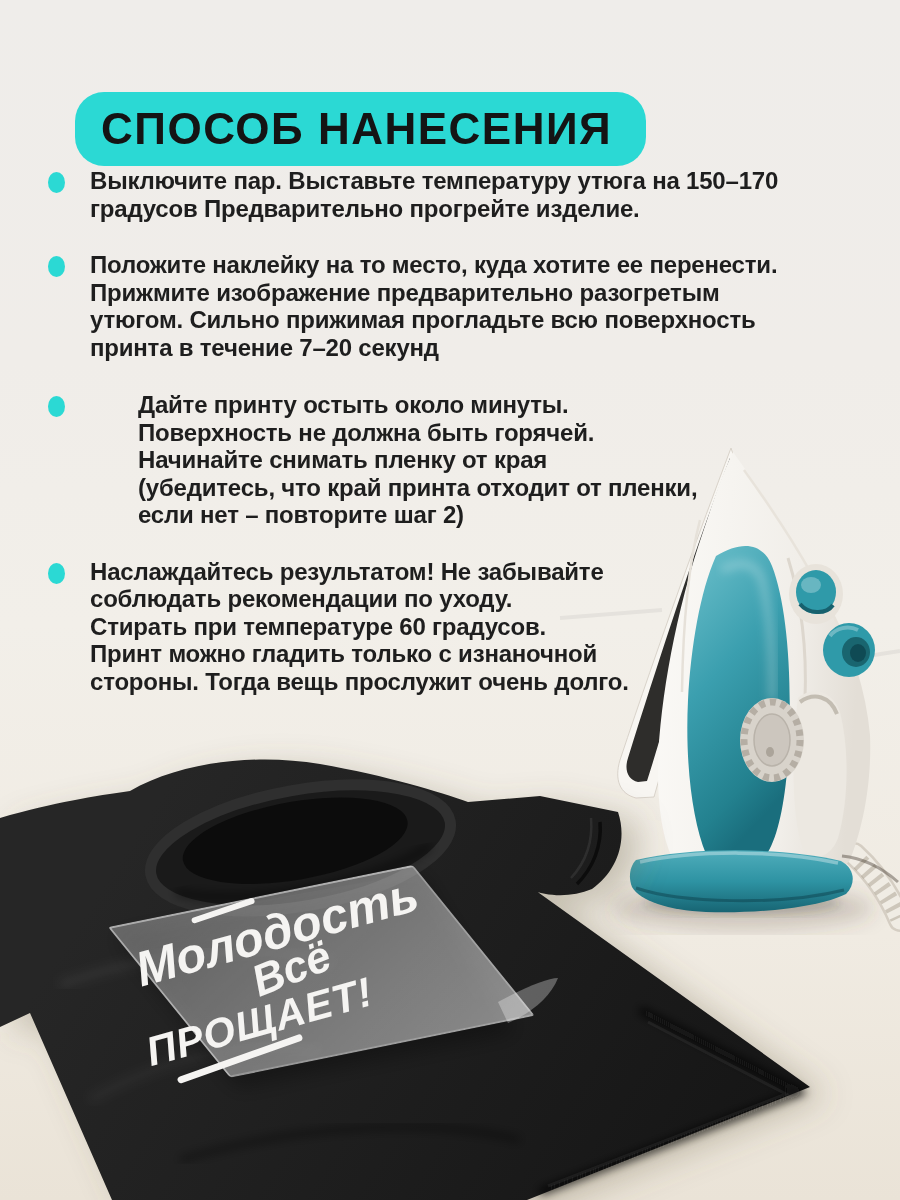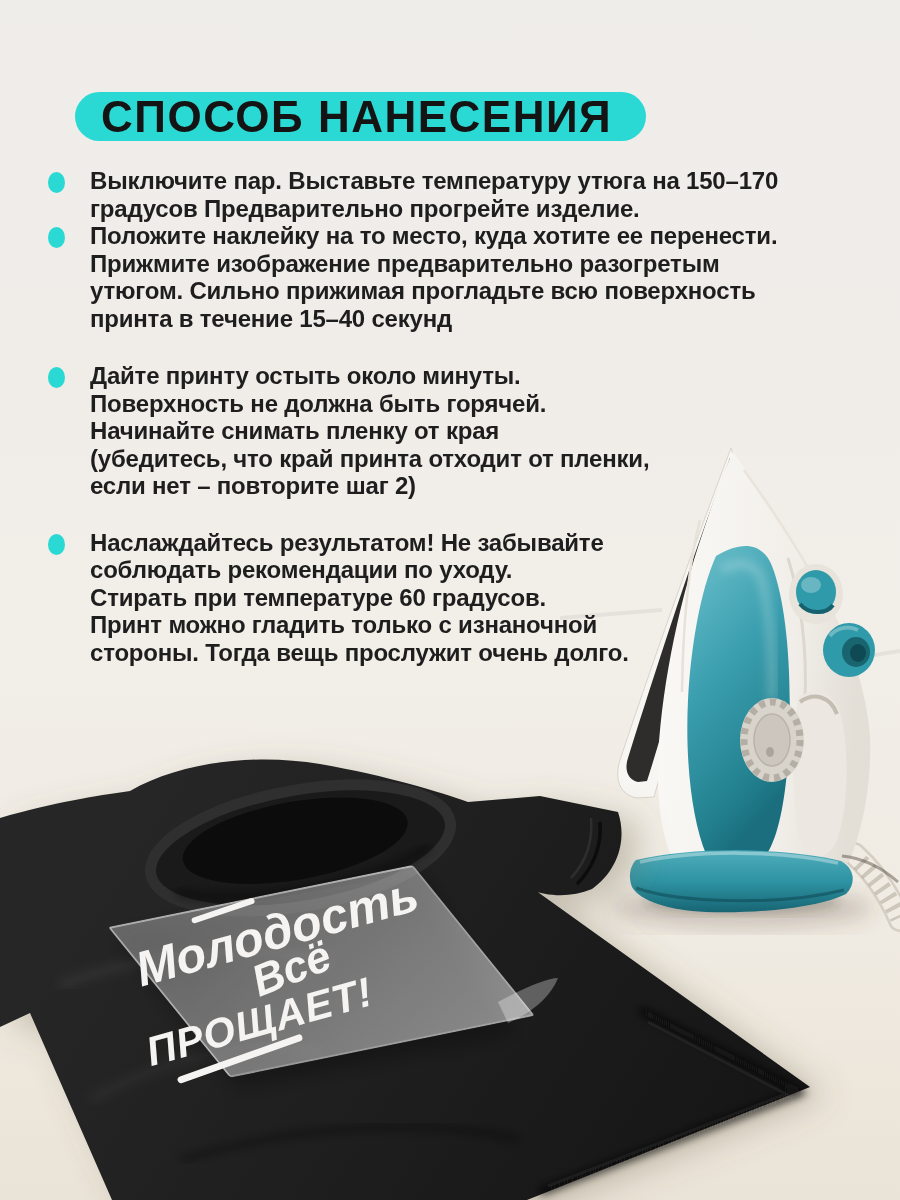--- a/index.html
+++ b/index.html
@@ -3,32 +3,32 @@
 <meta charset="utf-8">
 <style>
   html,body{margin:0;padding:0;}
   body{font-family:"Liberation Sans",sans-serif;}
   .canvas{
     position:relative;width:900px;height:1200px;overflow:hidden;
     background:linear-gradient(180deg,#EFEDEA 0%,#F0EDE9 30%,#F2EFE9 52%,#F0EBE2 78%,#EAE3D7 100%);
   }
   
   .header-pill{
-    position:absolute;left:75px;top:92px;width:571px;height:49px;
+    position:absolute;left:75px;top:92px;width:571px;height:74px;
     border-radius:29px;display:flex;align-items:center;padding-left:26px;box-sizing:border-box;
   }
   .header-pill span{
     font-size:44px;font-weight:800;letter-spacing:1.5px;color:#141414;white-space:nowrap;
   }
   
   .steps{position:absolute;left:48px;top:167px;width:812px;}
   .step{display:flex;align-items:flex-start;}
-  .step-1{}
+  .step-1{margin-bottom:29px;}
   .step-2{margin-bottom:30px;}
-  .step-3{margin-bottom:29px;}
+  .step-3{margin-bottom:29px;gap:48px;}
   .bullet{
     flex:0 0 auto;width:17px;height:21px;border-radius:50%;
     margin:5px 25px 0 0;
   }
   .step-text{
     font-size:24px;line-height:27.5px;font-weight:700;color:#1E1E1E;
     letter-spacing:-0.2px;white-space:pre-line;
   }
   
   .photo-svg{position:absolute;left:0;top:0;width:900px;height:1200px;}
@@ -200,21 +200,21 @@
     <div class="step step-1">
       <span class="bullet" style="background: rgb(43, 217, 212);"></span>
       <div class="step-text">Выключите пар. Выставьте температуру утюга на 150–170
 градусов Предварительно прогрейте изделие.</div>
     </div>
     <div class="step step-2">
       <span class="bullet" style="background: rgb(43, 217, 212);"></span>
       <div class="step-text">Положите наклейку на то место, куда хотите ее перенести.
 Прижмите изображение предварительно разогретым
 утюгом. Сильно прижимая прогладьте всю поверхность
-принта в течение 15–40 секунд</div>
+принта в течение 7–20 секунд</div>
     </div>
     <div class="step step-3">
       <span class="bullet" style="background: rgb(43, 217, 212);"></span>
       <div class="step-text">Дайте принту остыть около минуты.
 Поверхность не должна быть горячей.
 Начинайте снимать пленку от края
 (убедитесь, что край принта отходит от пленки,
 если нет – повторите шаг 2)</div>
     </div>
     <div class="step step-4">

